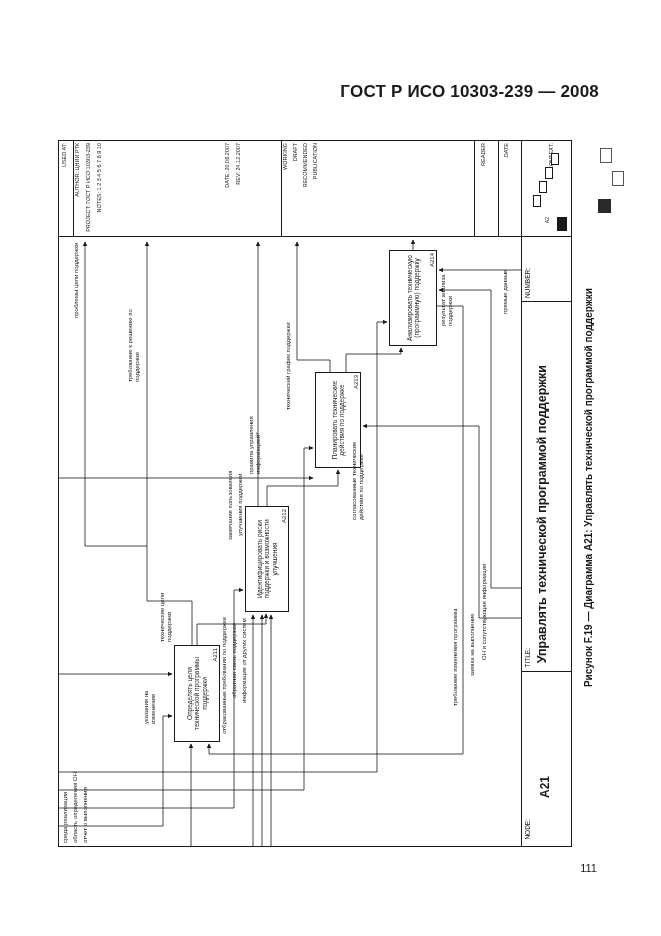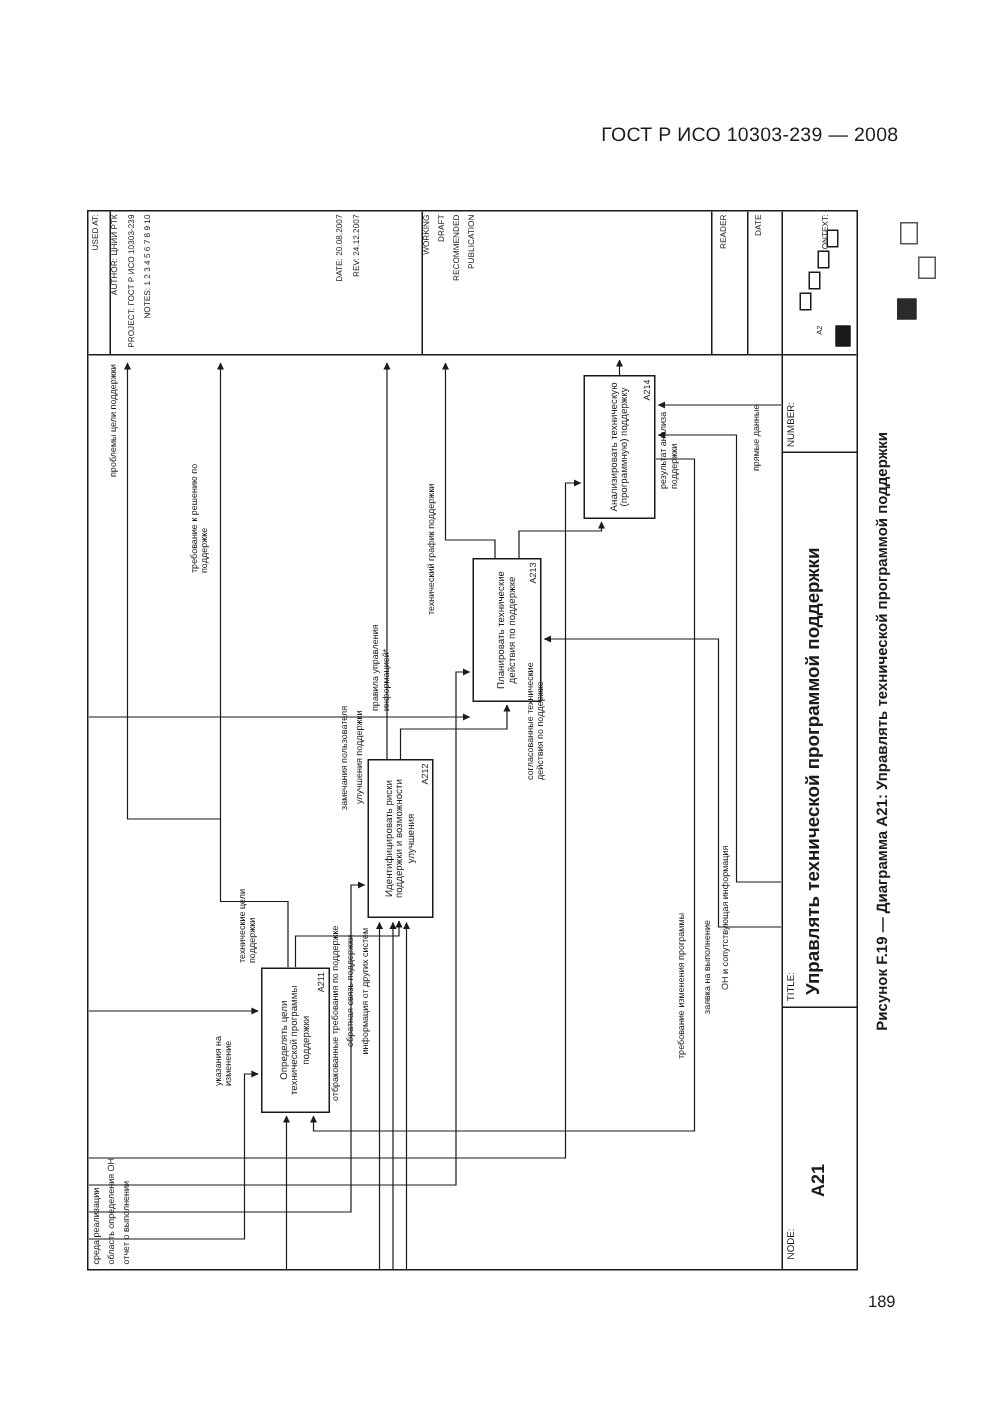--- a/index.html
+++ b/index.html
@@ -1,18 +1,18 @@
 <!DOCTYPE html>
 <html><head>
 <meta charset="utf-8">
 <style>
   html,body{margin:0;padding:0;background:#fff;}
   .page{position:relative;width:661px;height:936px;background:#ffffff;overflow:hidden;
         font-family:"Liberation Sans",sans-serif;color:#1a1a1a;}
-  .doc-header{position:absolute;top:82px;right:62px;font-size:13px;font-weight:normal;letter-spacing:.2px;}
+  .doc-header{position:absolute;top:82px;right:62px;font-size:17px;font-weight:bold;letter-spacing:.2px;}
   .page-number{position:absolute;bottom:62px;right:64px;font-size:11px;}
 
   
   .vt{writing-mode:vertical-rl;transform:rotate(180deg);white-space:nowrap;display:inline-block;line-height:1.05;}
 
   .caption{position:absolute;left:584px;top:288px;font-size:10px;font-weight:bold;}
 
   .sheet{position:absolute;left:58px;top:140px;width:512px;height:705px;border:1px solid #1a1a1a;background:#fff;}
 
   
@@ -189,15 +189,15 @@
         <div class="dlabel nw" style="left:140px;top:393px;">требование изменения программы</div>
         <div class="dlabel nw" style="left:186px;top:422px;">ОН и сопутствующая информация</div>
         <div class="dlabel nw" style="left:532px;top:443px;">прямые данные</div>
         <div class="dlabel" style="left:520px;top:381px;width:66px;">результат анализа поддержки</div>
 
       </div>
     </div>
   </div>
 
   <div class="caption vt">Рисунок F.19 — Диаграмма А21: Управлять технической программой поддержки</div>
-  <div class="page-number">189</div>
+  <div class="page-number">111</div>
 
 </div>
 
 </body></html>

